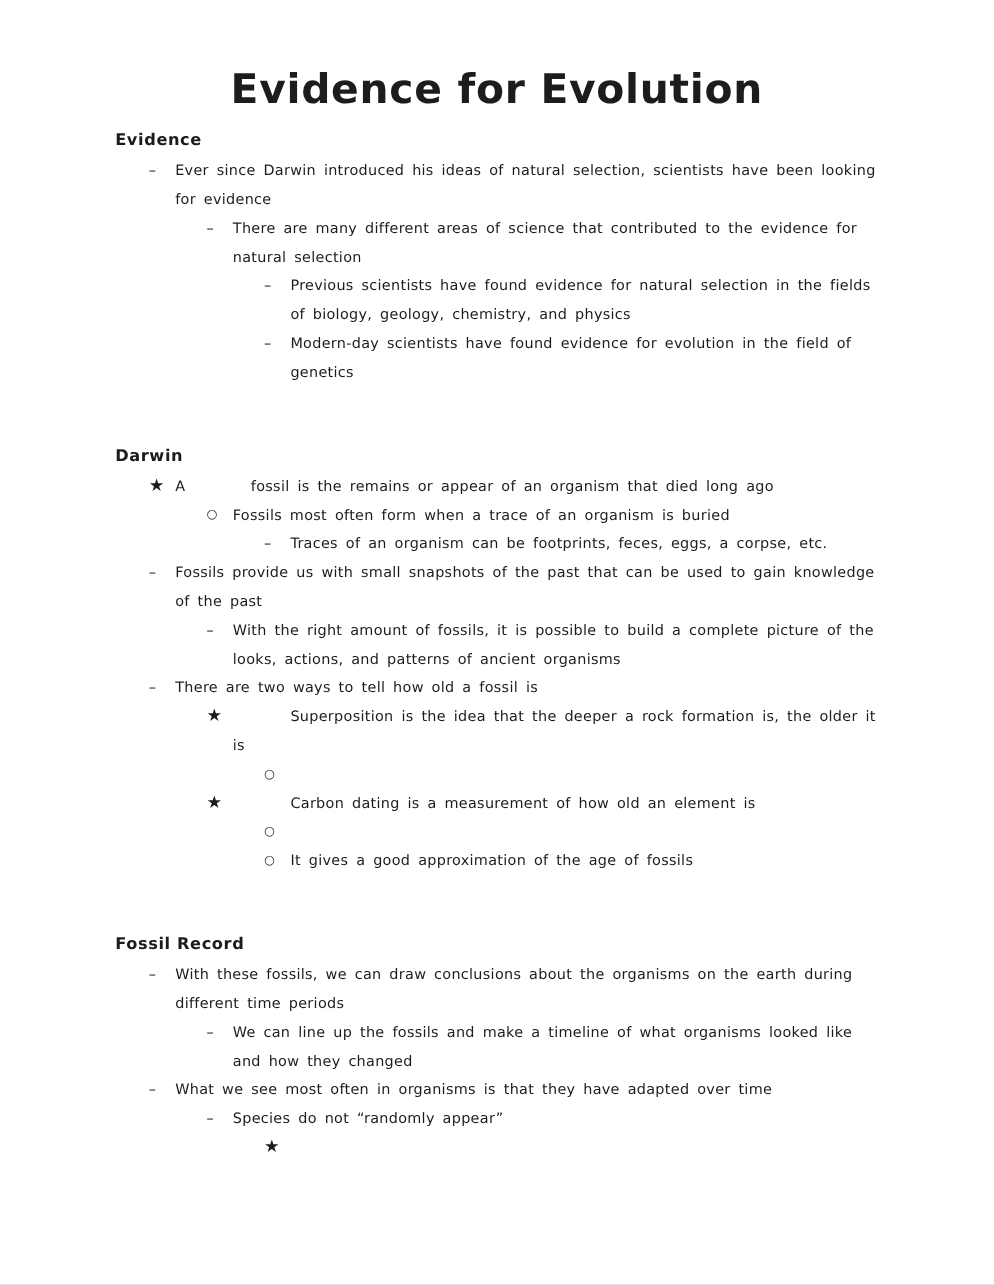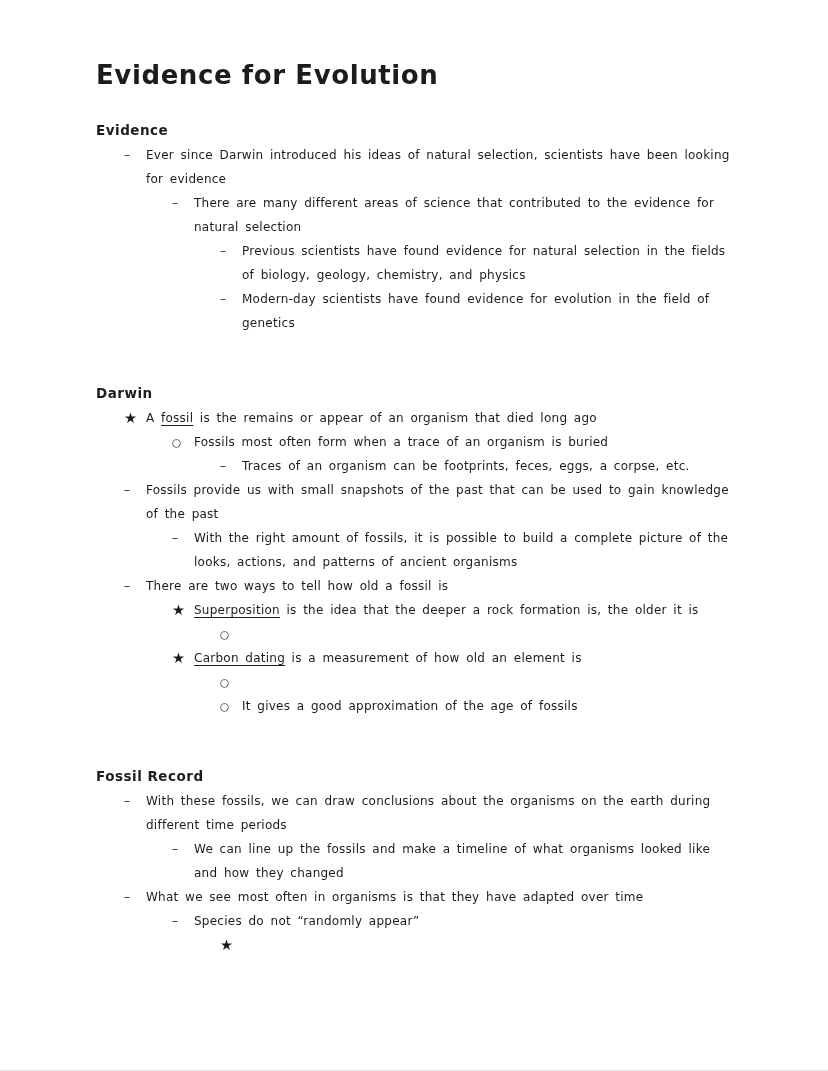--- a/index.html
+++ b/index.html
@@ -10,28 +10,27 @@
     position: relative;
     overflow: hidden;
     font-family: "DejaVu Sans", sans-serif;
     color: #1c1c1c;
   }
   .page {
     padding: 58px 96px 0 96px;
     width: 828px;
   }
   .title {
-    text-align: left;
-    font-size: 26px;
+    text-align: center;
+    font-size: 34px;
     line-height: 34px;
     font-weight: bold;
     letter-spacing: 0.6px;
-    margin-bottom: 26px;
   }
-  .note-section { margin-top: 0; }
+  .note-section { margin-top: 13px; }
   .note-section + .note-section { margin-top: 46px; }
   .heading {
     font-size: 13.5px;
     line-height: 25px;
     font-weight: bold;
     letter-spacing: 0.5px;
   }
   .item {
     display: flex;
     align-items: flex-start;
@@ -45,21 +44,21 @@
     width: 22px;
     text-align: left;
   }
   .item .text { flex: 1 1 auto; }
   .level-0 { padding-left: 28px; }
   .level-1 { padding-left: 76px; }
   .level-2 { padding-left: 124px; }
   .bullet.dash { font-weight: normal; }
   .bullet.circle { font-size: 10.5px; }
   .bullet.star { font-size: 14.5px; }
-  .u { text-decoration: underline; text-underline-offset: 2.5px; }
+  .u { text-underline-offset: 2.5px; margin-left: 48px; }
   .page-bottom-edge {
     position: absolute;
     left: 0; right: 0; bottom: 0;
     border-top: 1px solid #e3e3e3;
   }
 </style>
 </head>
 <body>
 
 <div class="page">

